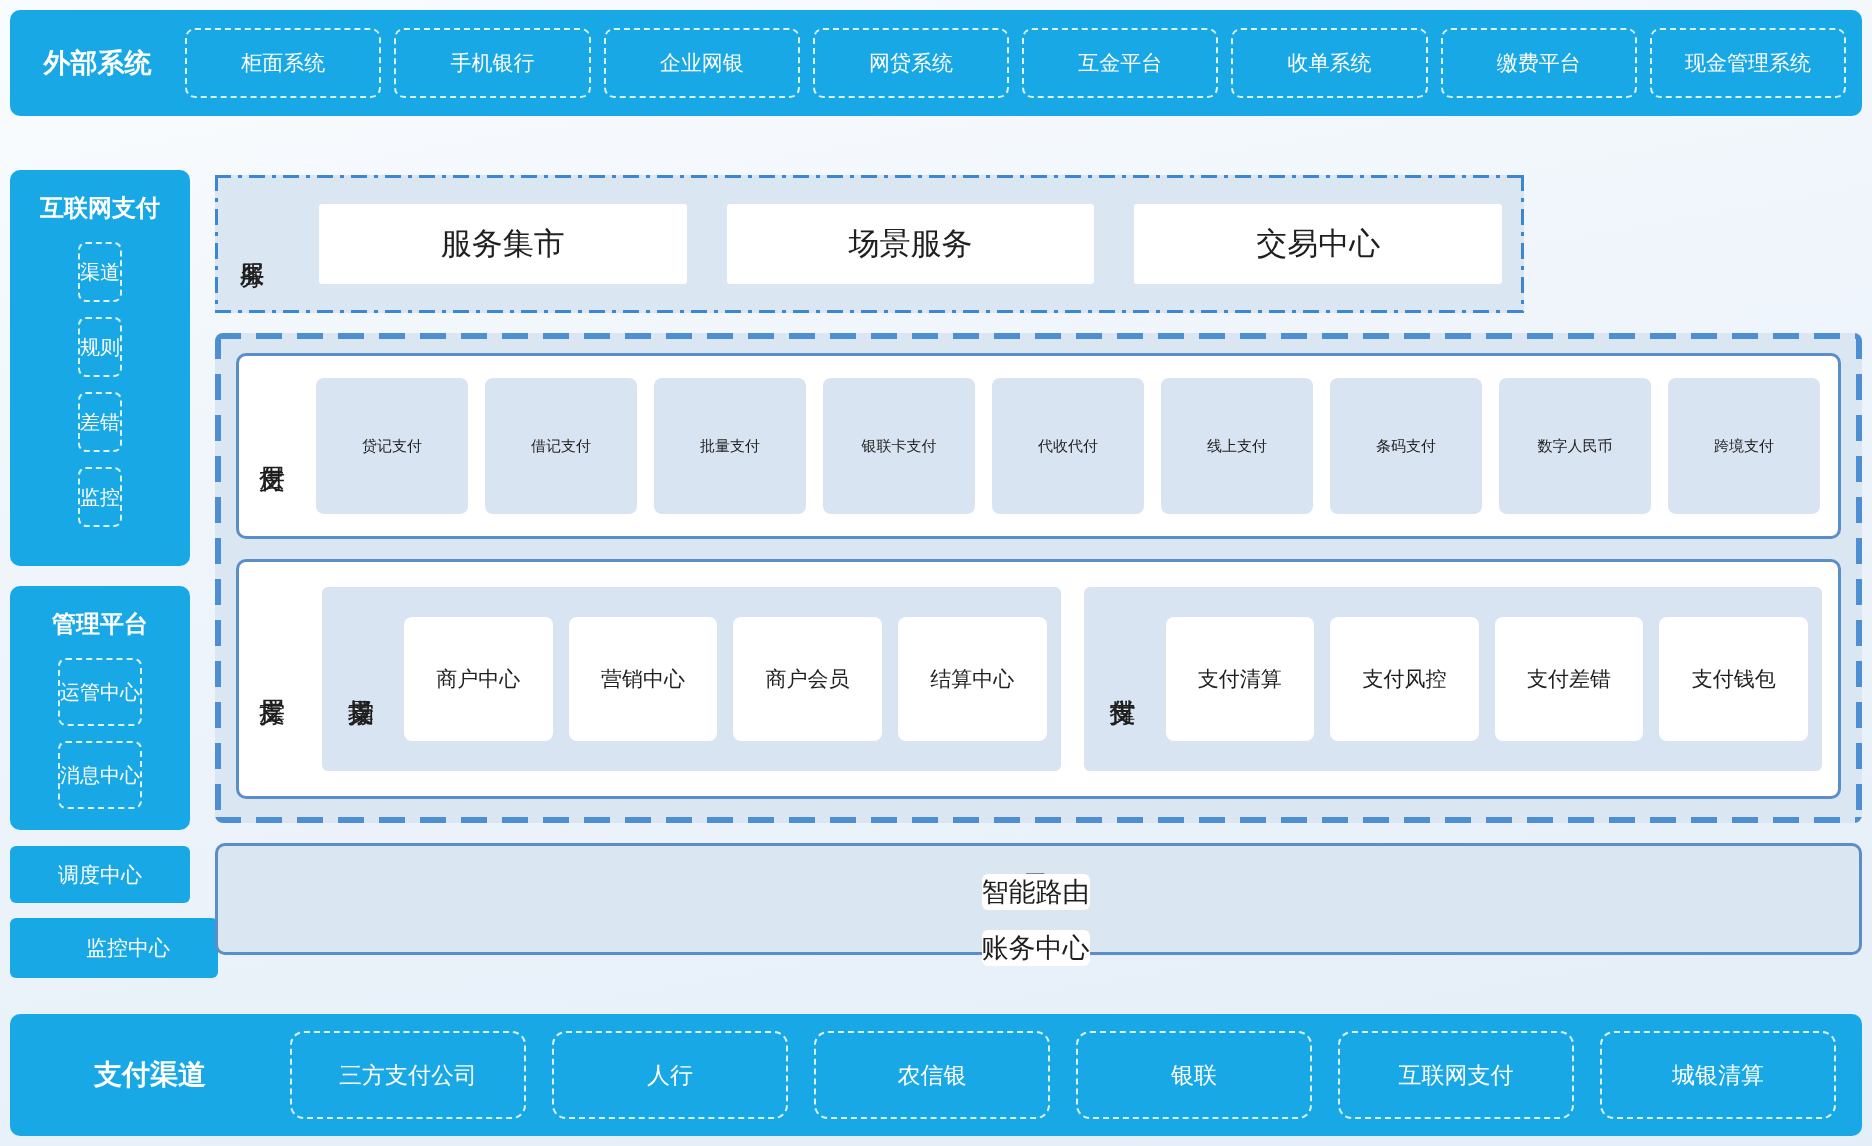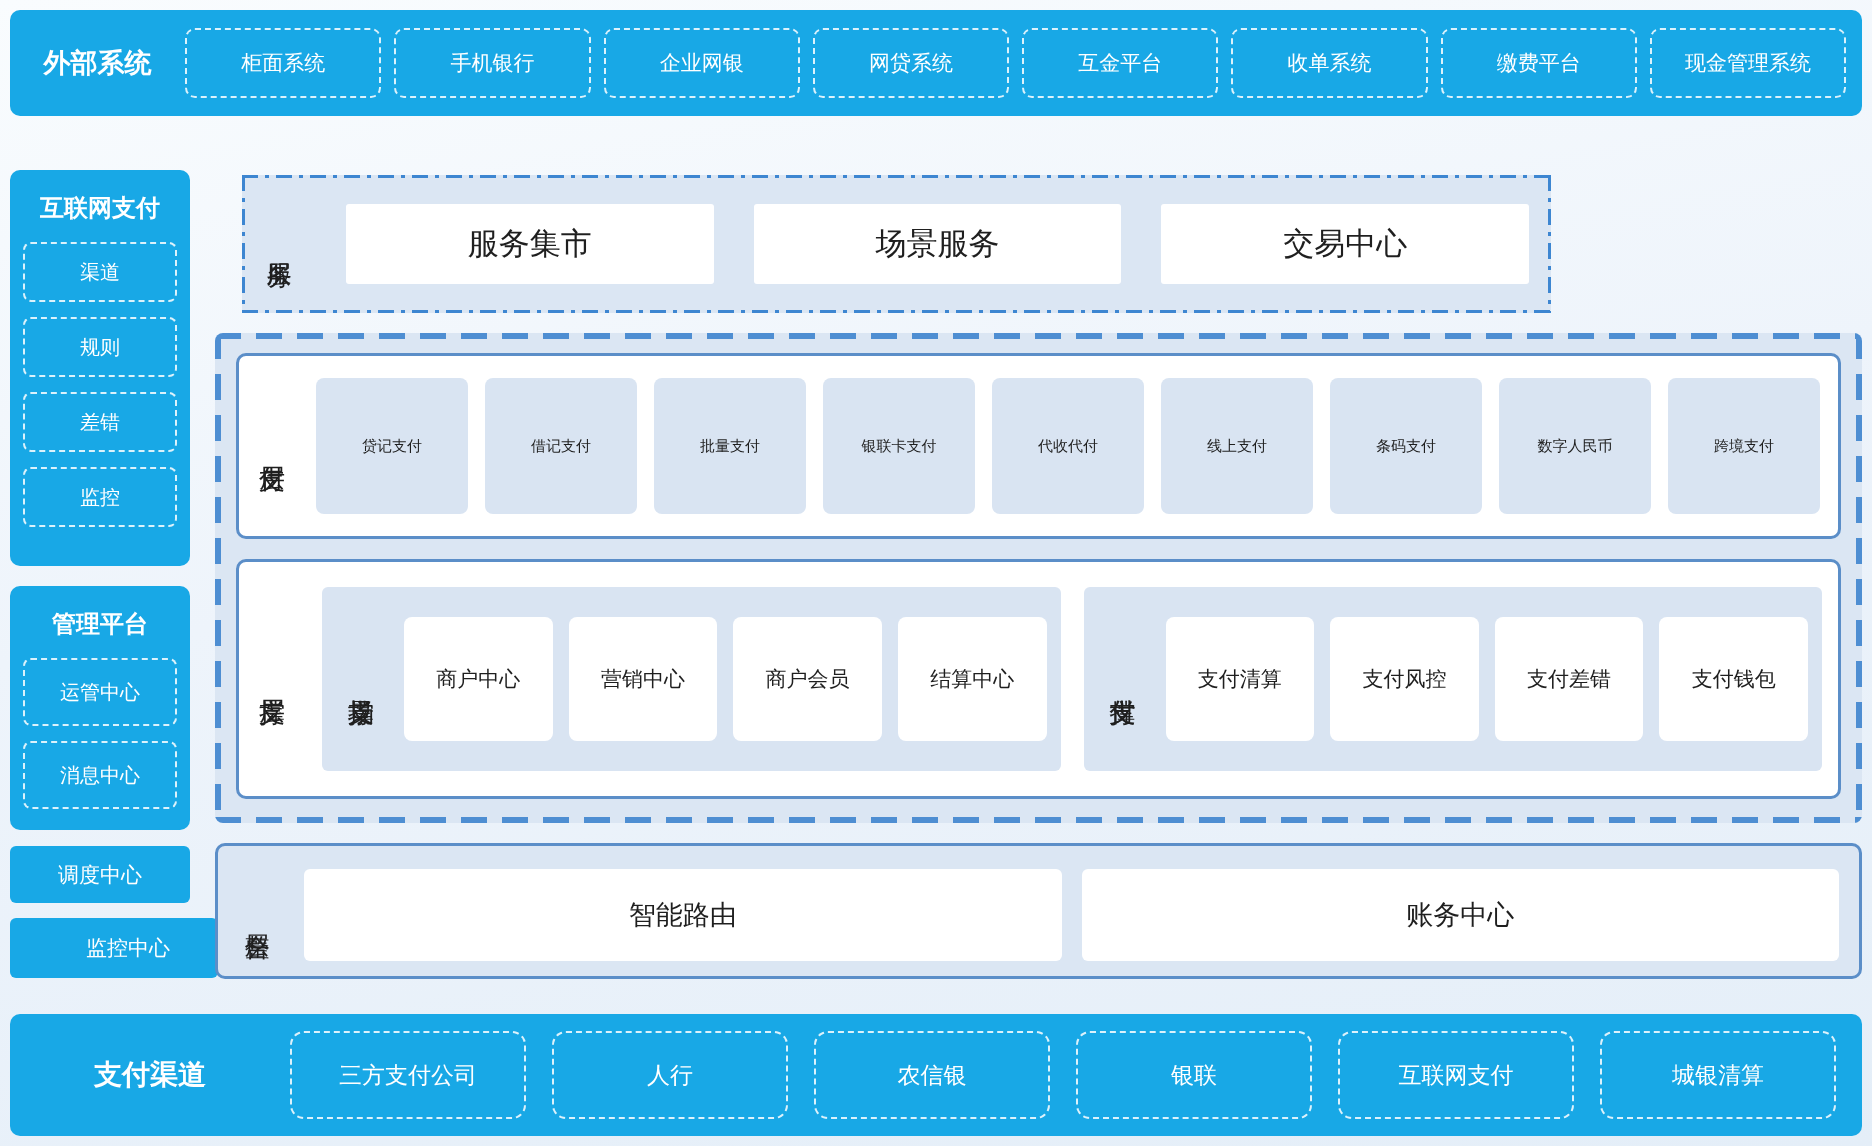--- a/index.html
+++ b/index.html
@@ -31,21 +31,21 @@
 
   
   .side-panel{
     position:absolute;left:10px;width:180px;
     border-radius:10px;box-sizing:border-box;
     padding:12px 13px 0;color:#fff;
   }
   #panel-recon{top:170px;height:396px;}
   #panel-mgmt{top:586px;height:244px;}
   .panel-title{text-align:center;font-size:24px;font-weight:bold;margin:10px 0 18px;}
-  .panel-items{display:flex;flex-direction:column;gap:15px;}
+  .panel-items{display:flex;flex-direction:column;gap:15px;align-items:center;}
   .side-panel .dashed-pill{height:60px;font-size:20px;border-radius:8px;}
   #panel-mgmt .dashed-pill{height:68px;}
   .side-block{
     position:absolute;left:10px;width:180px;border-radius:6px;
     display:flex;align-items:center;justify-content:center;
     font-size:21px;color:#fff;
   }
   #block-dispatch{top:846px;height:57px;}
   #block-monitor{top:918px;height:60px;padding-left:28px;}
 
@@ -67,21 +67,20 @@
     padding:0 22px 0 12px;
     background-color:#dbe6f3;
     background-image:
       repeating-linear-gradient(90deg,#3d86d1 0 16px,transparent 16px 23px,#3d86d1 23px 27px,transparent 27px 34px),
       repeating-linear-gradient(90deg,#3d86d1 0 16px,transparent 16px 23px,#3d86d1 23px 27px,transparent 27px 34px),
       repeating-linear-gradient(180deg,#3d86d1 0 16px,transparent 16px 23px,#3d86d1 23px 27px,transparent 27px 34px),
       repeating-linear-gradient(180deg,#3d86d1 0 16px,transparent 16px 23px,#3d86d1 23px 27px,transparent 27px 34px);
     background-size:100% 3px,100% 3px,3px 100%,3px 100%;
     background-position:left top,left bottom,left top,right top;
     background-repeat:no-repeat;
-    margin-left:27px;
   }
   #service-layer .v-label{width:52px;font-size:25px;}
   #service-layer .white-box{flex:1;height:80px;border-radius:3px;font-size:31px;}
 
   
   #big-dashed{
     position:absolute;left:215px;top:333px;width:1647px;height:490px;
     box-sizing:border-box;border-radius:8px;
     padding:20px 21px;
     background-color:#dbe6f3;
@@ -109,25 +108,26 @@
   .support-group{
     flex:1;height:184px;background:#d9e4f2;border-radius:6px;
     display:flex;align-items:center;gap:16px;
     padding:0 14px;box-sizing:border-box;
   }
   .group-label{width:34px;font-size:17px;}
   .support-item{flex:1;height:124px;border-radius:8px;font-size:21px;}
 
   
   #integration-layer{
-    position:absolute;left:215px;top:843px;width:1647px;height:136px;
+    position:absolute;left:215px;top:843px;width:1647px;height:112px;
     box-sizing:border-box;background:#dbe6f3;
     border:3px solid #5b8ec8;border-radius:10px;
     display:flex;align-items:center;gap:20px;
     padding:8px 20px 0 14px;
+    flex-direction:column;
   }
   #integration-layer .v-label{width:52px;font-size:25px;}
   .integration-item{flex:1;height:92px;border-radius:6px;font-size:27px;}
 </style>
 </head>
 <body>
 
 <div class="bar blue" id="top-bar">
   <div class="bar-title">外部系统</div>
   <div class="bar-items">

